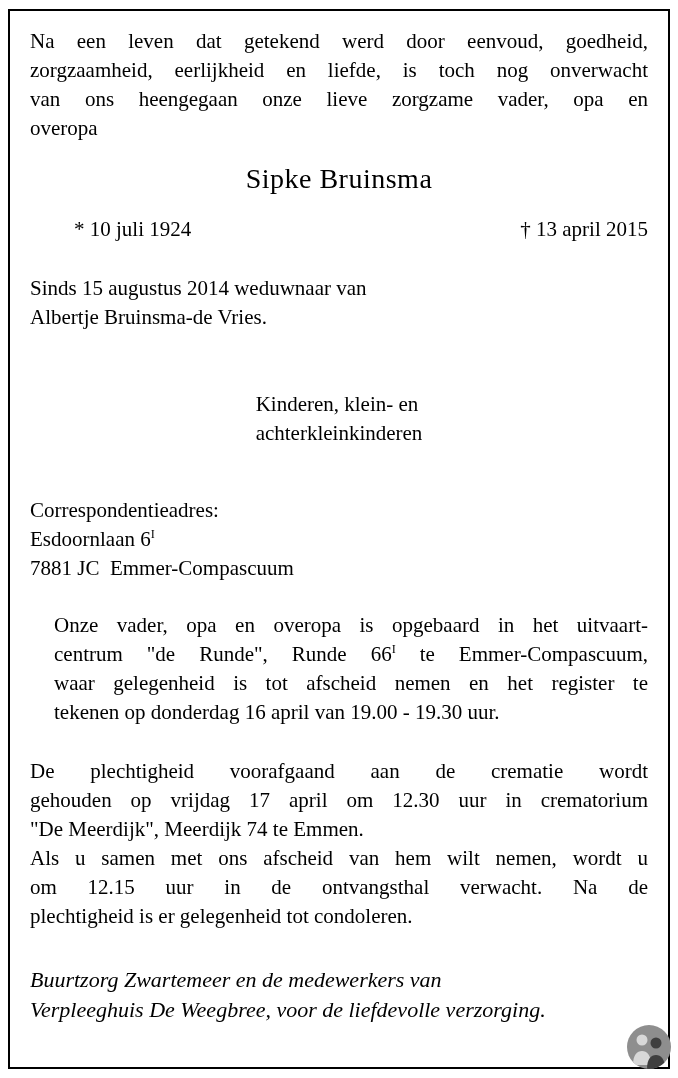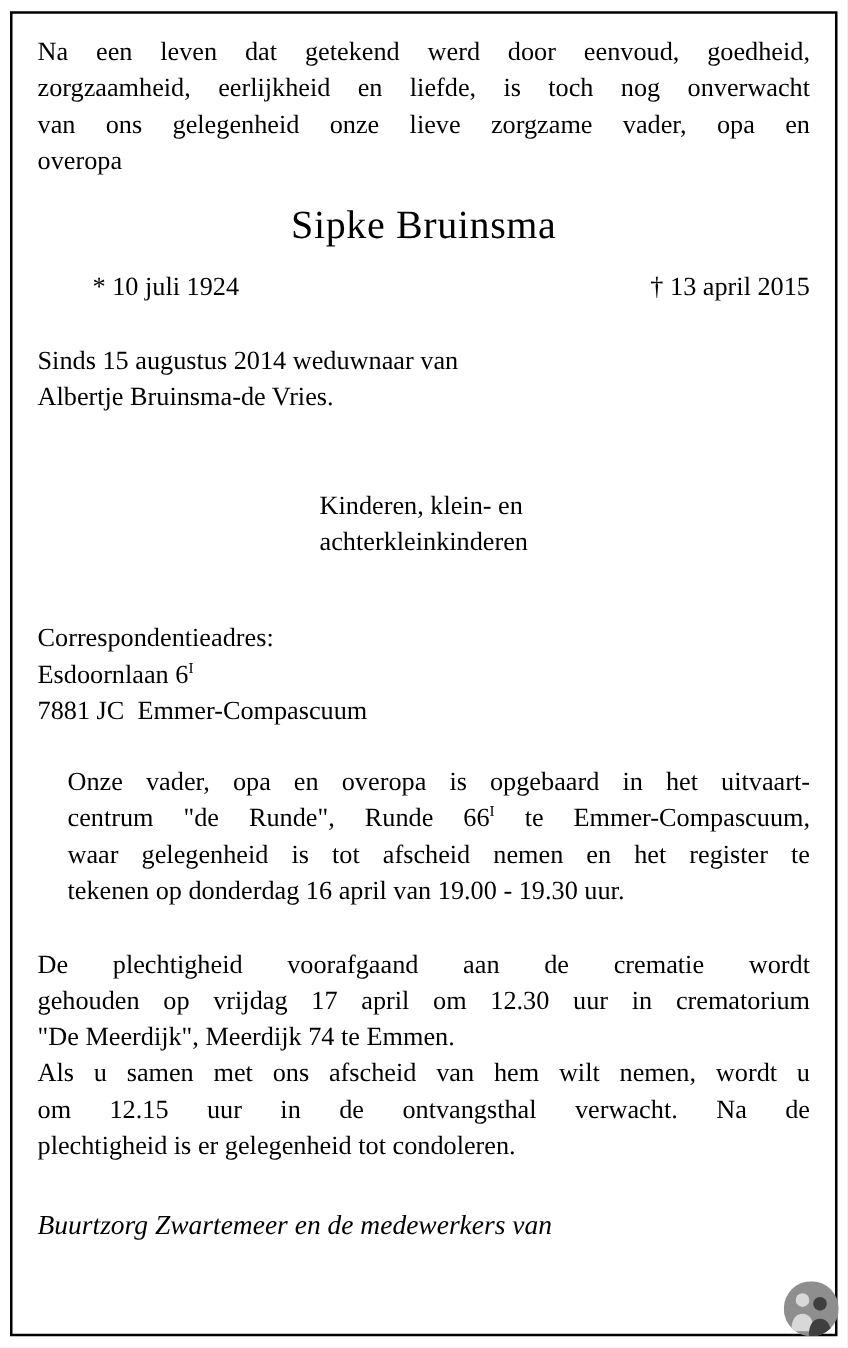--- a/index.html
+++ b/index.html
@@ -24,21 +24,21 @@
     font-size:21px;
     line-height:29px;
     white-space:pre-wrap;
   }
   .jline {
     text-align:justify;
     text-align-last:justify;
   }
   .name {
     margin:16px 0 0 0;
-    font-size:32px;
+    font-size:28px;
     line-height:40px;
     font-weight:400;
     text-align:center;
     letter-spacing:0.5px;
   }
   .dates {
     margin-top:16px;
     display:flex;
     justify-content:space-between;
     font-size:21px;
@@ -66,21 +66,21 @@
 </style>
 </head>
 <body>
 
 <div class="page">
   <div class="frame">
 
     <div class="intro">
       <div class="line jline">Na een leven dat getekend werd door eenvoud, goedheid,</div>
       <div class="line jline">zorgzaamheid, eerlijkheid en liefde, is toch nog onverwacht</div>
-      <div class="line jline">van ons gelegenheid onze lieve zorgzame vader, opa en</div>
+      <div class="line jline">van ons heengegaan onze lieve zorgzame vader, opa en</div>
       <div class="line">overopa</div>
     </div>
 
     <h1 class="name">Sipke Bruinsma</h1>
 
     <div class="dates">
       <span>* 10 juli 1924</span>
       <span>† 13 april 2015</span>
     </div>
 
@@ -113,20 +113,21 @@
       <div class="line jline">De plechtigheid voorafgaand aan de crematie wordt</div>
       <div class="line jline">gehouden op vrijdag 17 april om 12.30 uur in crematorium</div>
       <div class="line">"De Meerdijk", Meerdijk 74 te Emmen.</div>
       <div class="line jline">Als u samen met ons afscheid van hem wilt nemen, wordt u</div>
       <div class="line jline">om 12.15 uur in de ontvangsthal verwacht. Na de</div>
       <div class="line">plechtigheid is er gelegenheid tot condoleren.</div>
     </div>
 
     <div class="thanks centered">
       <div class="line">Buurtzorg Zwartemeer en de medewerkers van</div>
+      <div class="line">Verpleeghuis De Weegbree, voor de liefdevolle verzorging.</div>
     </div>
 
   </div>
 
   <div class="logo">
     <svg width="44" height="44" viewBox="0 0 44 44" aria-hidden="true">
       <defs>
         <clipPath id="logoClip">
             <circle cx="22" cy="22" r="22"></circle>
           </clipPath>

